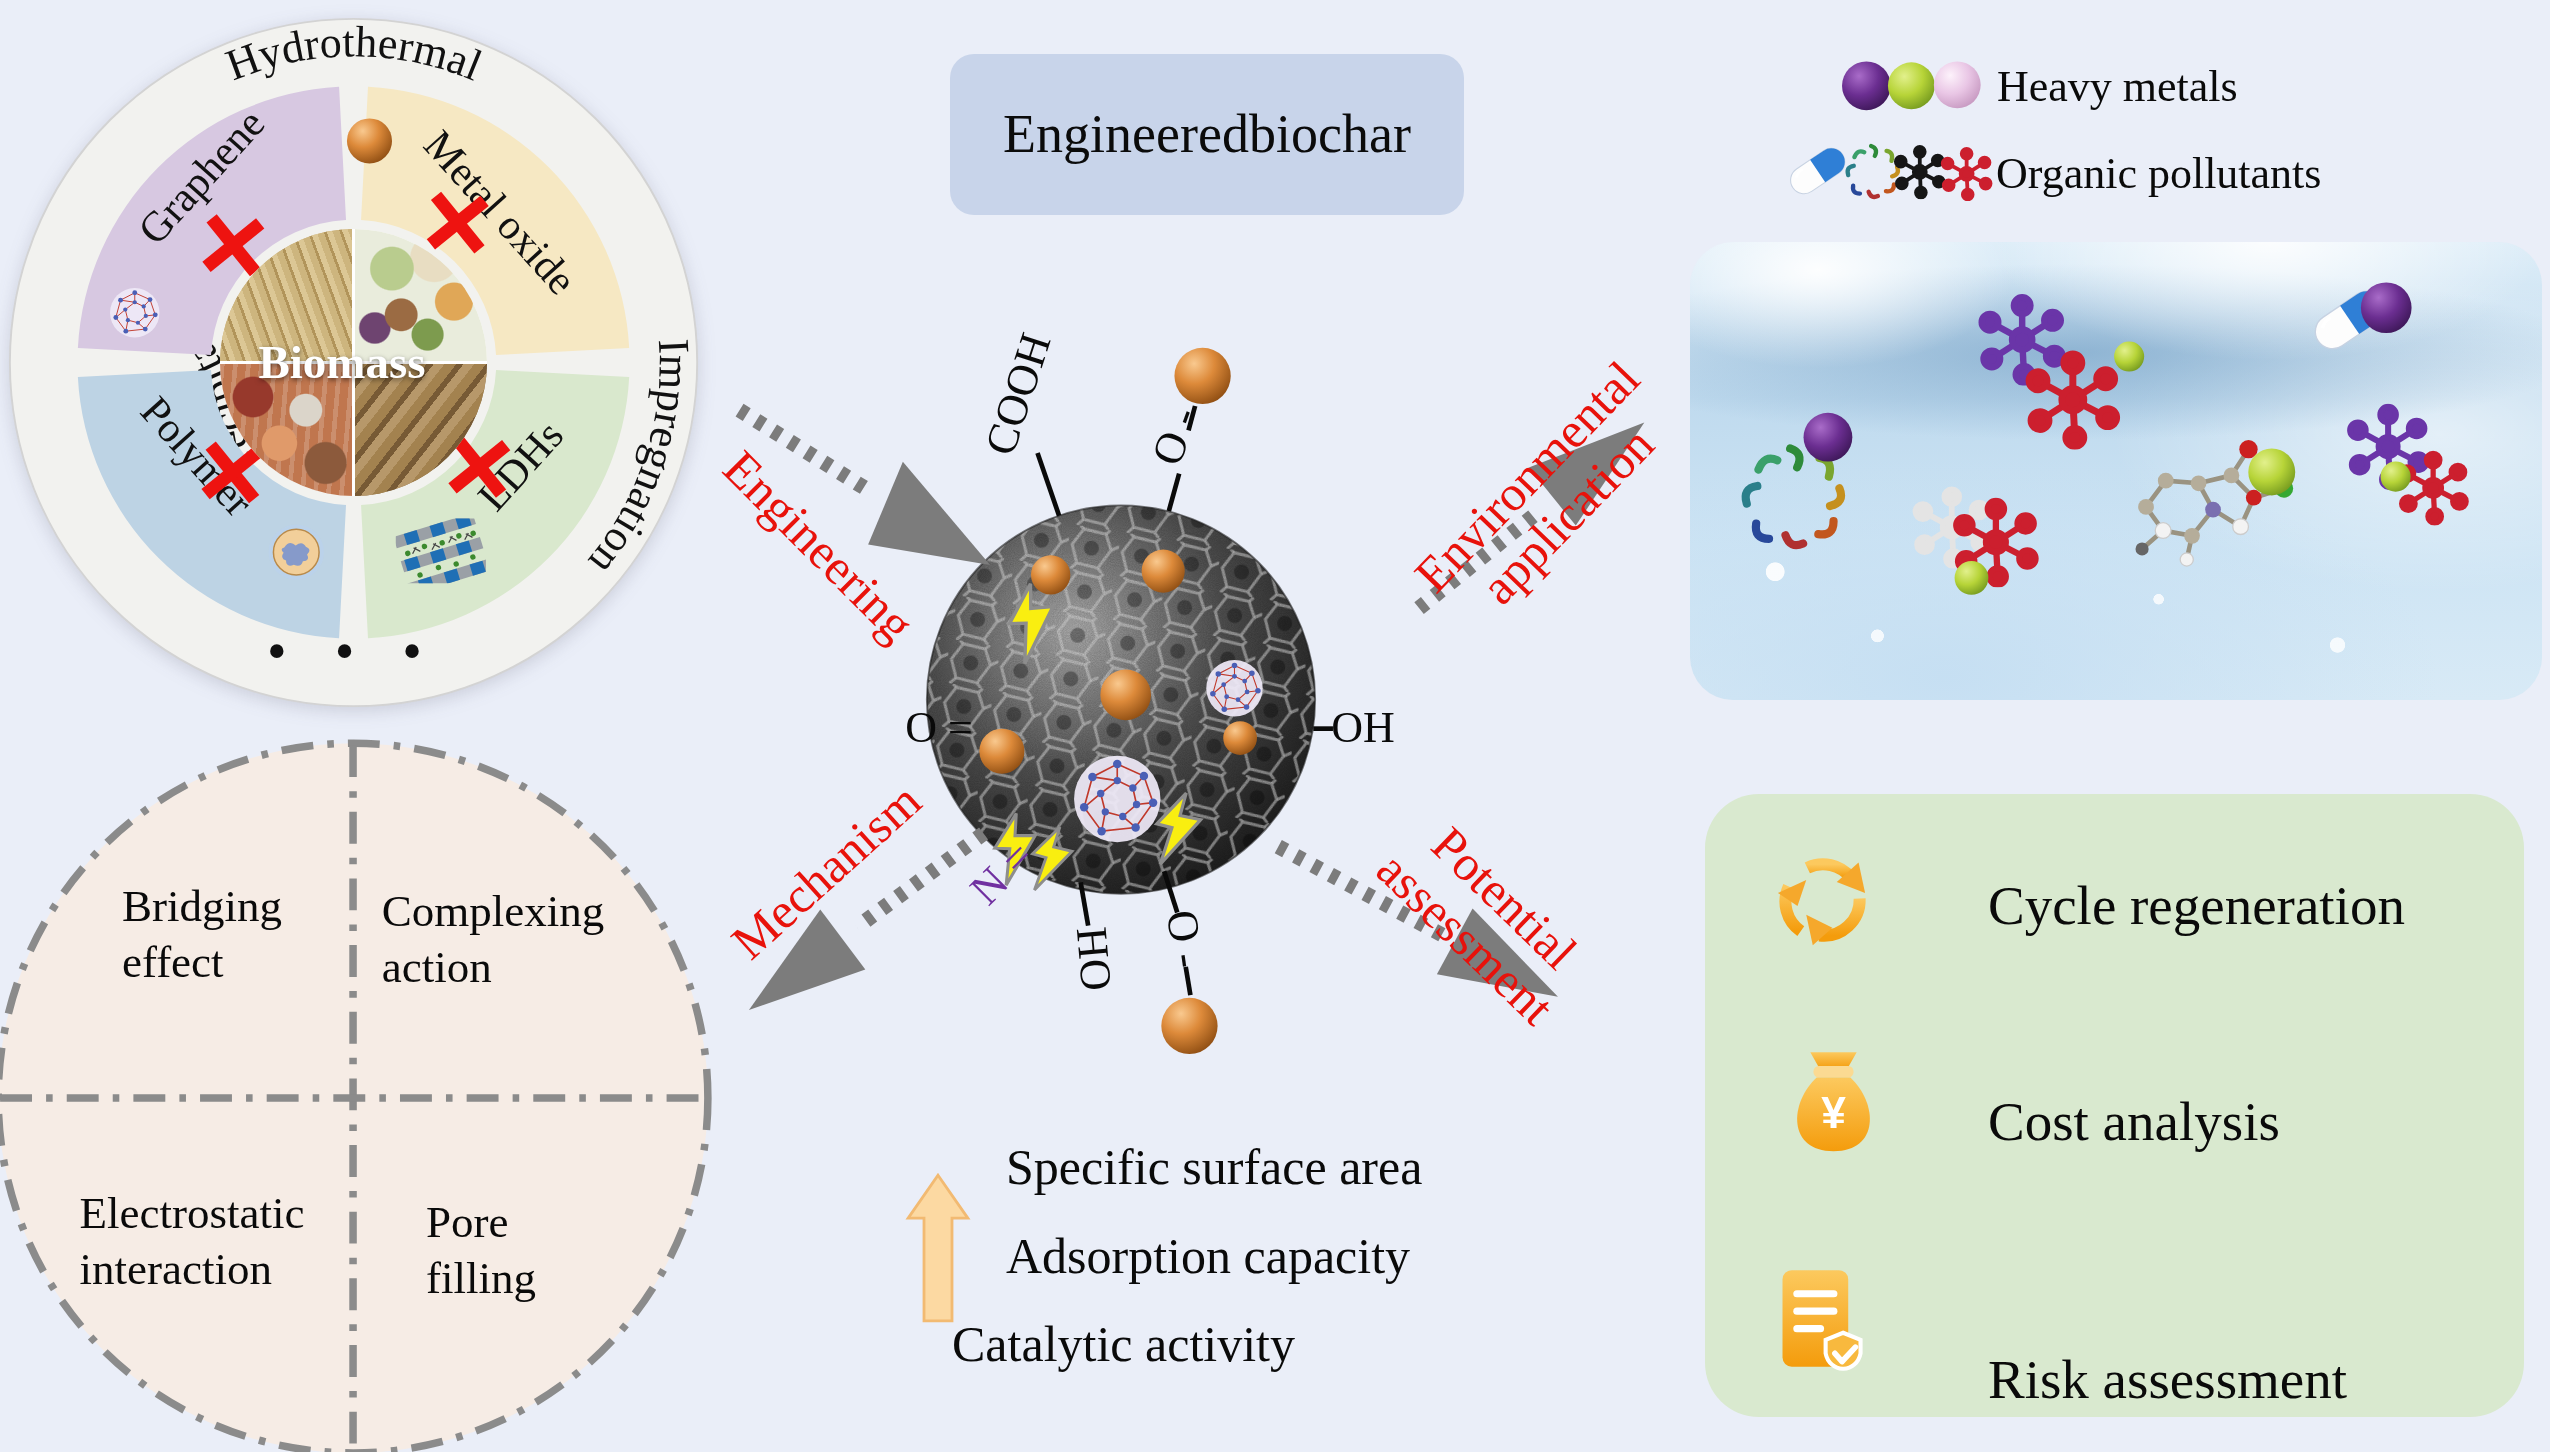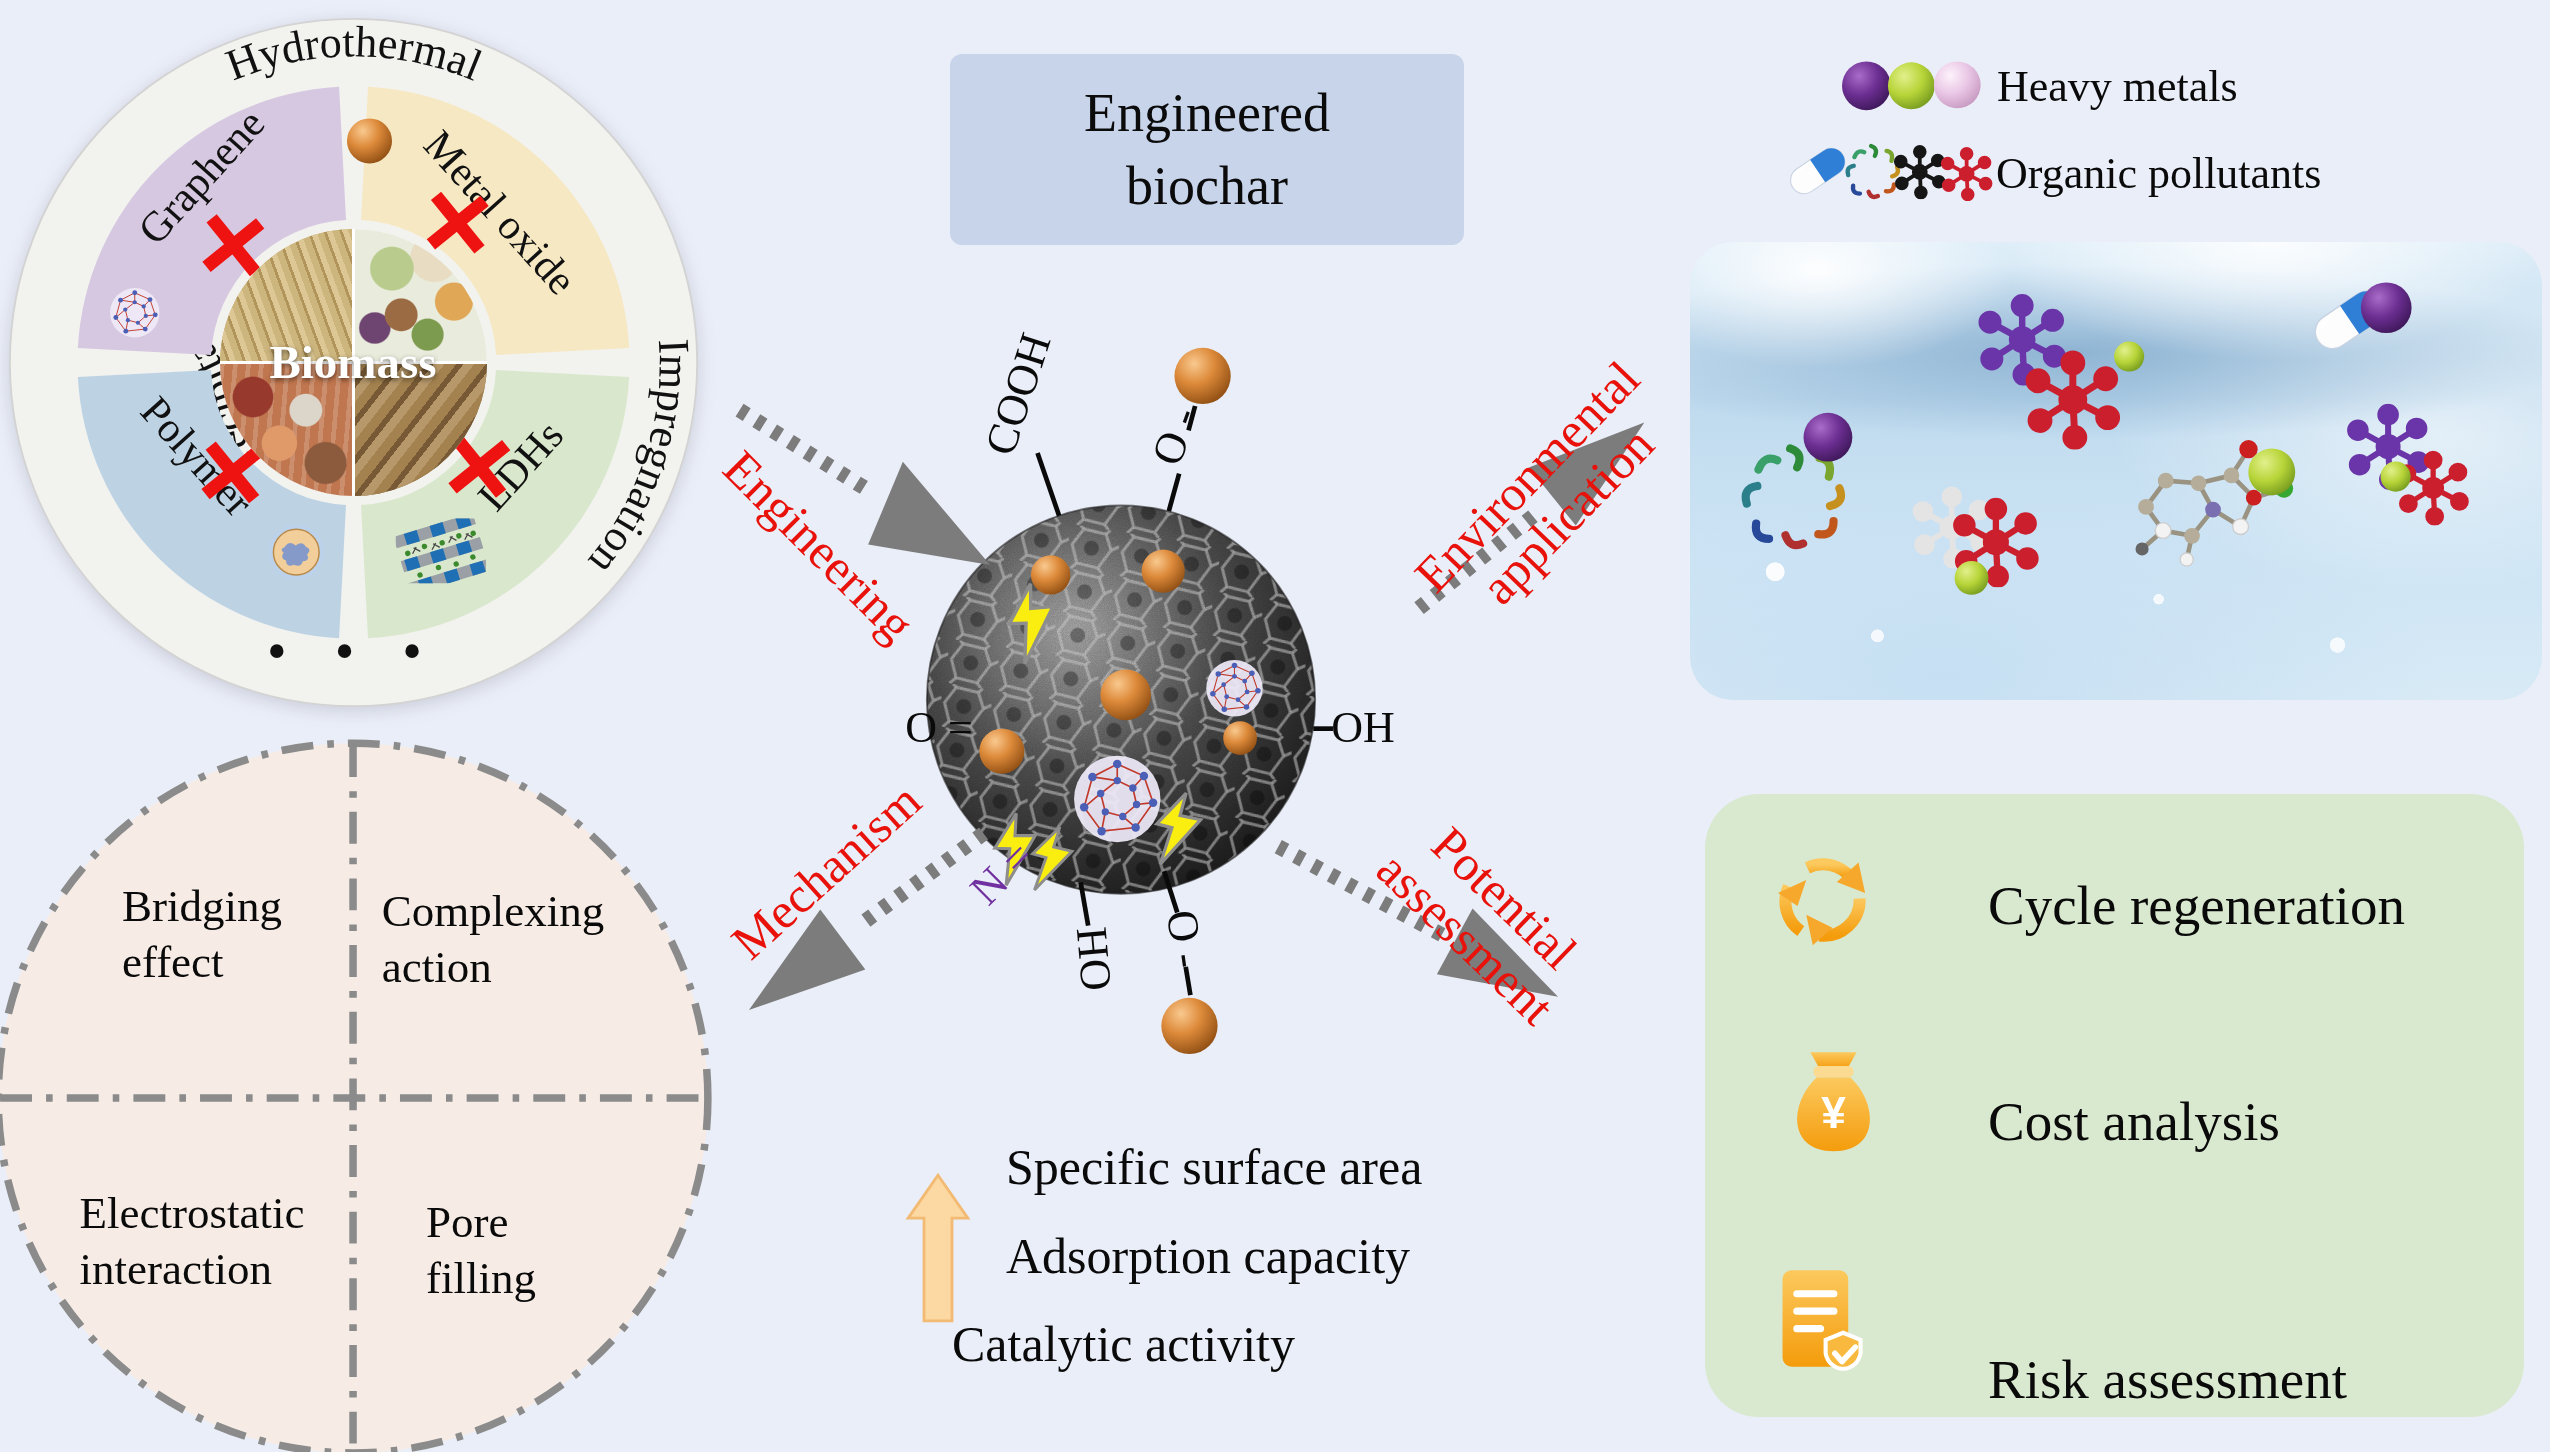--- a/index.html
+++ b/index.html
@@ -17,25 +17,25 @@
   .ringbg{fill:#f2f2ef;stroke:#d3d3d3;stroke-width:2;}
   .ringtext{font-size:47px;fill:#111;}
   .quadlabel{font-size:45px;fill:#111;}
   .xmark line{stroke:#ee1310;stroke-width:14;}
   #biomass-photo{left:220px;top:229px;width:267px;height:267px;border-radius:50%;overflow:hidden;display:grid;grid-template-columns:1fr 1fr;grid-template-rows:1fr 1fr;gap:3.8px;background:#fff;}
   .ph{width:100%;height:100%;}
   .ph-straw{background:#c3a870;background-image:repeating-linear-gradient(70deg,#cdb57e 0 6.6px,#b1945a 6.6px 9.4px,#dcc795 9.4px 15px),repeating-linear-gradient(150deg,rgba(255,255,255,.25) 0 2.8px,transparent 2.8px 17px);}
   .ph-food{background:#e9ecdc;background-image:radial-gradient(circle at 28% 30%,#b9cc8e 0 16%,transparent 17%),radial-gradient(circle at 60% 22%,#e8ddc2 0 18%,transparent 19%),radial-gradient(circle at 75% 55%,#e0a757 0 15%,transparent 16%),radial-gradient(circle at 35% 65%,#9b6b43 0 13%,transparent 14%),radial-gradient(circle at 55% 80%,#7d9b4e 0 12%,transparent 13%),radial-gradient(circle at 15% 75%,#6e4470 0 10%,transparent 11%);}
   .ph-seafood{background:#c0764e;background-image:radial-gradient(circle at 25% 25%,#97392c 0 14%,transparent 15%),radial-gradient(circle at 65% 35%,#dbd5ca 0 13%,transparent 14%),radial-gradient(circle at 45% 60%,#e09a6a 0 16%,transparent 17%),radial-gradient(circle at 80% 75%,#8c5a3c 0 14%,transparent 15%),radial-gradient(circle at 15% 80%,#b04a74 0 9%,transparent 10%),repeating-linear-gradient(95deg,rgba(255,255,255,.18) 0 4.7px,transparent 4.7px 13px);}
   .ph-wood{background:#8f7045;background-image:repeating-linear-gradient(128deg,#a3824f 0 9.4px,#775a35 9.4px 15px,#b7986a 15px 23.5px),repeating-linear-gradient(40deg,rgba(0,0,0,.15) 0 3.8px,transparent 3.8px 14px);}
-  #biomass-label{left:353px;top:362px;color:#fff;font-weight:bold;font-size:47px;text-shadow:0 1.9px 5.6px rgba(0,0,0,.55);z-index:4;}
+  #biomass-label{left:342px;top:362px;color:#fff;font-weight:bold;font-size:47px;text-shadow:0 1.9px 5.6px rgba(0,0,0,.55);z-index:4;}
   #wheel-ellipsis{left:353px;top:651px;font-size:56px;letter-spacing:17px;color:#111;}
 
   
-  #title-box{left:950px;top:54px;width:514px;height:191px;background:var(--title_box_bg,#c8d4ea);border-radius:12px;display:flex;flex-direction:column;align-items:center;justify-content:center;line-height:1.35;font-size:54px;color:#0b0b0b;}
+  #title-box{left:950px;top:54px;width:514px;height:161px;background:var(--title_box_bg,#c8d4ea);border-radius:24px;display:flex;align-items:center;justify-content:center;line-height:1.35;font-size:54px;color:#0b0b0b;}
 
   
   .redlabel{color:var(--accent_red,#e8120b);font-size:50px;text-align:center;line-height:1.12;white-space:nowrap;}
 
   
   .fg{font-size:44px;color:#0a0a0a;white-space:nowrap;}
   .fg-purple{color:#7030a0;}
 
   
   .legend-text{font-size:44px;color:#0a0a0a;white-space:nowrap;}

